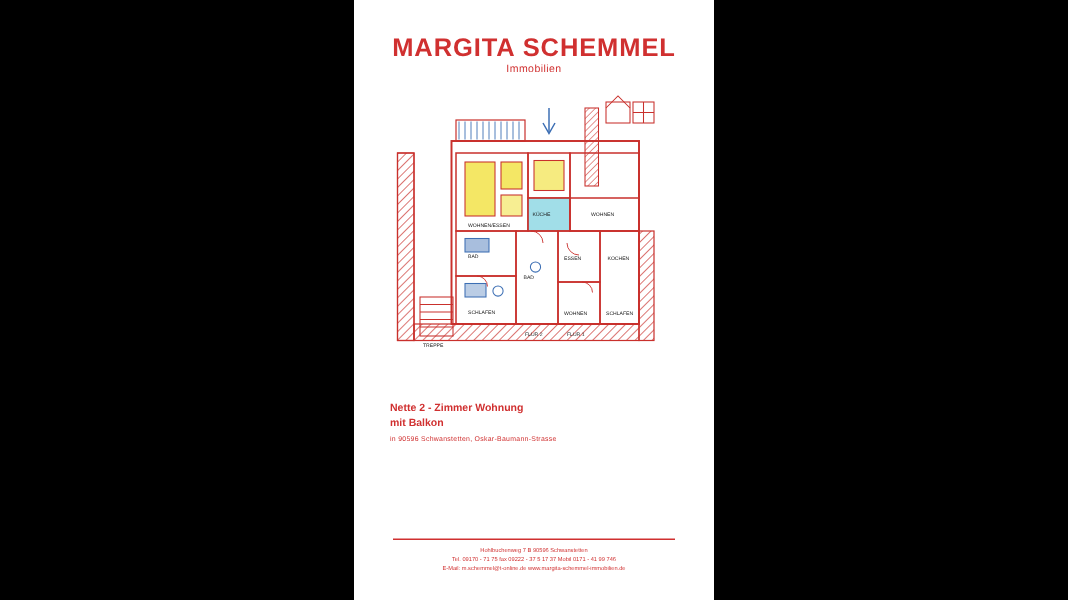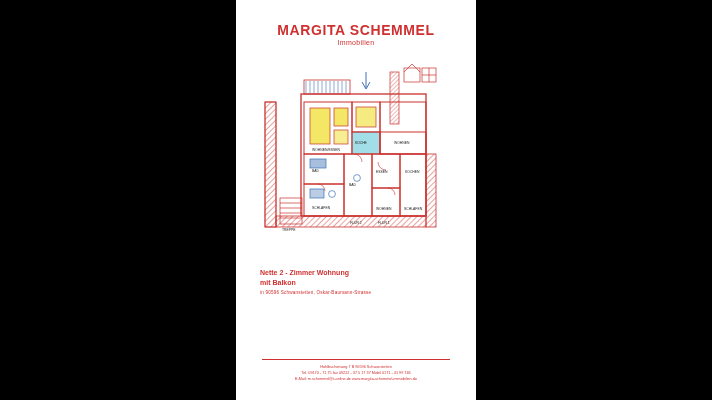--- a/index.html
+++ b/index.html
@@ -2,21 +2,21 @@
 <html><head>
 <meta charset="utf-8">
 <style>
   html,body{margin:0;padding:0;background:#000;}
   body{width:712px;height:400px;overflow:hidden;font-family:"Liberation Sans",sans-serif;}
   #stage{position:relative;width:712px;height:400px;background:#000;}
   #page{position:absolute;left:236px;top:0;width:240px;height:400px;background:#ffffff;}
 
   
   .hdr{position:absolute;left:0;top:22px;width:240px;text-align:center;}
-  .hdr .h1{font-size:14px;font-weight:bold;color:#d03030;letter-spacing:.6px;}
+  .hdr .h1{font-size:17px;font-weight:bold;color:#d03030;letter-spacing:.6px;}
   .hdr .h2{font-size:7px;color:#d03030;margin-top:1px;letter-spacing:.3px;}
 
   
   .plan{position:absolute;left:22px;top:58px;width:200px;height:195px;}
   .plan svg{display:block;}
 
   
   .cap{position:absolute;left:24px;top:268px;width:200px;}
   .cap .c1{font-size:7px;font-weight:bold;color:#d03030;line-height:10px;}
   .cap .c2{font-size:7px;font-weight:bold;color:#d03030;line-height:10px;}

